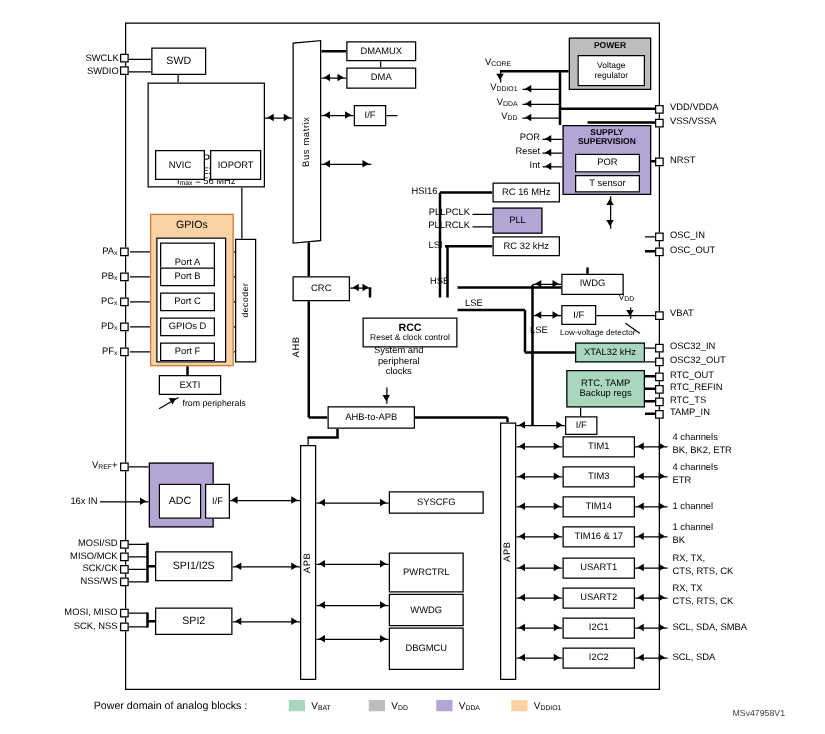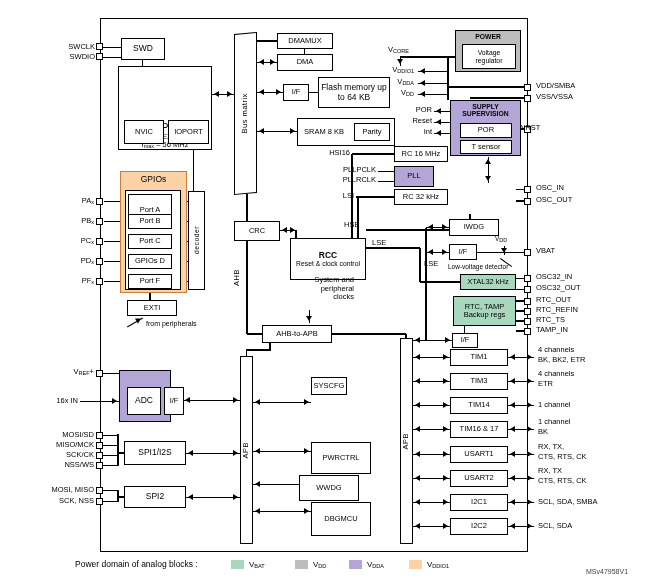--- a/index.html
+++ b/index.html
@@ -2,21 +2,21 @@
 <html><head>
 <meta charset="utf-8">
 <style>
 *{box-sizing:border-box;margin:0;padding:0}
 html,body{background:#fff}
 #cv{position:relative;width:660px;height:587px;background:#fff;font-family:"Liberation Sans",sans-serif;color:#000;overflow:hidden}
 .blk{position:absolute;border:1.2px solid #000;background:#fff;display:flex;flex-direction:column;align-items:center;justify-content:center;text-align:center;font-size:8.5px;line-height:1.1}
 .frame{position:absolute;border:1.4px solid #000;background:transparent}
 .lbl{position:absolute;font-size:7.5px;line-height:1.15;white-space:nowrap}
 .r{text-align:right}
-.c{text-align:right}
+.c{text-align:center}
 .pin{position:absolute;width:7px;height:7px;border:1.1px solid #000;background:#fff}
 .w{position:absolute;background:#000}
 .arr{position:absolute;height:0;border-top:1.3px solid #000}
 .arr.hl:before{content:"";position:absolute;left:-1px;top:-4.3px;width:0;height:0;border:3.6px solid transparent;border-right:5.4px solid #000}
 .arr.hr:after{content:"";position:absolute;right:-1px;top:-4.3px;width:0;height:0;border:3.6px solid transparent;border-left:5.4px solid #000}
 .va{position:absolute;width:0;border-left:1.3px solid #000}
 .va.vu:before{content:"";position:absolute;left:-4.3px;top:-1px;width:0;height:0;border:3.6px solid transparent;border-bottom:5.4px solid #000}
 .va.vd:after{content:"";position:absolute;left:-4.3px;bottom:-1px;width:0;height:0;border:3.6px solid transparent;border-top:5.4px solid #000}
 .vt{writing-mode:vertical-rl;transform:rotate(180deg);letter-spacing:.5px}
 sub{font-size:5.5px;vertical-align:-1px;line-height:0}
@@ -165,37 +165,32 @@
   <div style="font-size:10px">CPU</div>
   <div class="sm">CORTEX-M0+</div>
   <div class="sm"><span>f</span><sub>max</sub><span> = 56 MHz</span></div>
   <div class="blk sm" style="left:5px;top:53px;width:40px;height:24px">NVIC</div>
   <div class="blk sm" style="left:49px;top:53px;width:41px;height:24px">IOPORT</div>
 </div>
 
 <div class="blk sm" style="left:277px;top:33px;width:56px;height:16px">DMAMUX</div>
 <div class="blk sm" style="left:277px;top:54px;width:56px;height:17px">DMA</div>
 <div class="blk sm" style="left:283px;top:84px;width:26px;height:17px">I/F</div>
-<div class="blk" style="left:318px;top:77px;width:72px;height:31px;padding:2px">Flash memory up to 64 KB</div>
-<div class="blk" style="left:297px;top:118px;width:98px;height:28px">
-  <span class="sm" style="position:absolute;left:6px;top:9px">SRAM 8 KB</span>
-  <div class="blk sm" style="right:4px;top:4px;width:36px;height:18px">Parity</div>
-</div>
 
 <div class="lbl r" style="left:318px;top:149px;width:32px">HSI16</div>
 <div class="lbl r" style="left:336px;top:166px;width:40px">PLLPCLK</div>
 <div class="lbl r" style="left:336px;top:176px;width:40px">PLLRCLK</div>
 <div class="lbl r" style="left:326px;top:192px;width:28px">LSI</div>
 <div class="blk sm" style="left:394px;top:146px;width:54px;height:16px">RC 16 MHz</div>
 <div class="blk sm bpurp" style="left:394px;top:166px;width:40px;height:21px">PLL</div>
 <div class="blk sm" style="left:394px;top:189px;width:54px;height:16px">RC 32 kHz</div>
 <div class="lbl" style="left:344px;top:221px">HSE</div>
 <div class="lbl" style="left:372px;top:239px">LSE</div>
 <div class="lbl" style="left:424px;top:260px">LSE</div>
-<div class="blk" style="left:290px;top:238px;width:76px;height:42px">
+<div class="blk" style="left:290px;top:254px;width:76px;height:24px">
   <div style="font-weight:bold">RCC</div>
   <div class="xs">Reset &amp; clock control</div>
 </div>
 <div class="lbl c" style="left:284px;top:276px;width:70px">
   <div>System and</div>
       <div>peripheral</div>
       <div>clocks</div>
 </div>
 
 <div class="blk bpeach" style="left:120px;top:171px;width:67px;height:122px;border-color:#c87d3a;justify-content:flex-start;padding-top:3px">
@@ -281,23 +276,23 @@
 <div class="lbl r" style="left:48px;top:397px;width:30px">16x IN</div>
 <div class="blk" style="left:124px;top:441px;width:62px;height:24px">SPI1/I2S</div>
 <div class="lbl r" style="left:40px;top:431px;width:54px">MOSI/SD</div>
 <div class="lbl r" style="left:40px;top:441px;width:54px">MISO/MCK</div>
 <div class="lbl r" style="left:40px;top:451px;width:54px">SCK/CK</div>
 <div class="lbl r" style="left:40px;top:461px;width:54px">NSS/WS</div>
 <div class="blk" style="left:124px;top:486px;width:62px;height:22px">SPI2</div>
 <div class="lbl r" style="left:40px;top:486px;width:54px">MOSI, MISO</div>
 <div class="lbl r" style="left:40px;top:497px;width:54px">SCK, NSS</div>
 
-<div class="blk sm" style="left:311px;top:377px;width:36px;height:18px">SYSCFG</div>
+<div class="blk sm" style="left:311px;top:393px;width:76px;height:18px">SYSCFG</div>
 <div class="blk sm" style="left:311px;top:442px;width:60px;height:32px">PWRCTRL</div>
-<div class="blk sm" style="left:299px;top:475px;width:60px;height:26px">WWDG</div>
+<div class="blk sm" style="left:311px;top:475px;width:60px;height:26px">WWDG</div>
 <div class="blk sm" style="left:311px;top:502px;width:60px;height:34px">DBGMCU</div>
 
 <div class="pin" style="left:96px;top:43px"></div>
 <div class="pin" style="left:96px;top:53px"></div>
 <div class="pin" style="left:96px;top:198px"></div>
 <div class="pin" style="left:96px;top:218px"></div>
 <div class="pin" style="left:96px;top:238px"></div>
 <div class="pin" style="left:96px;top:258px"></div>
 <div class="pin" style="left:96px;top:278px"></div>
 <div class="pin" style="left:96px;top:370px"></div>
@@ -313,23 +308,23 @@
 <div class="pin" style="left:524px;top:186px"></div>
 <div class="pin" style="left:524px;top:198px"></div>
 <div class="pin" style="left:524px;top:249px"></div>
 <div class="pin" style="left:524px;top:275px"></div>
 <div class="pin" style="left:524px;top:286px"></div>
 <div class="pin" style="left:524px;top:298px"></div>
 <div class="pin" style="left:524px;top:308px"></div>
 <div class="pin" style="left:524px;top:318px"></div>
 <div class="pin" style="left:524px;top:328px"></div>
 
-<div class="lbl" style="left:536px;top:82px">VDD/SMBA</div>
+<div class="lbl" style="left:536px;top:82px">VDD/VDDA</div>
 <div class="lbl" style="left:536px;top:93px">VSS/VSSA</div>
-<div class="lbl" style="left:520px;top:124px">NRST</div>
+<div class="lbl" style="left:536px;top:124px">NRST</div>
 <div class="lbl" style="left:536px;top:184px">OSC_IN</div>
 <div class="lbl" style="left:536px;top:196px">OSC_OUT</div>
 <div class="lbl" style="left:536px;top:247px">VBAT</div>
 <div class="lbl" style="left:536px;top:273px">OSC32_IN</div>
 <div class="lbl" style="left:536px;top:284px">OSC32_OUT</div>
 <div class="lbl" style="left:536px;top:296px">RTC_OUT</div>
 <div class="lbl" style="left:536px;top:306px">RTC_REFIN</div>
 <div class="lbl" style="left:536px;top:316px">RTC_TS</div>
 <div class="lbl" style="left:536px;top:326px">TAMP_IN</div>
 

